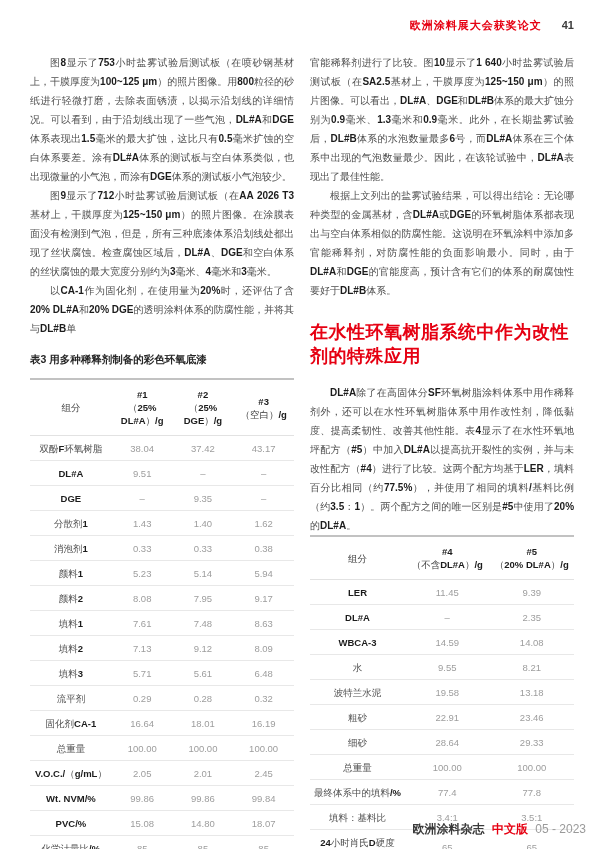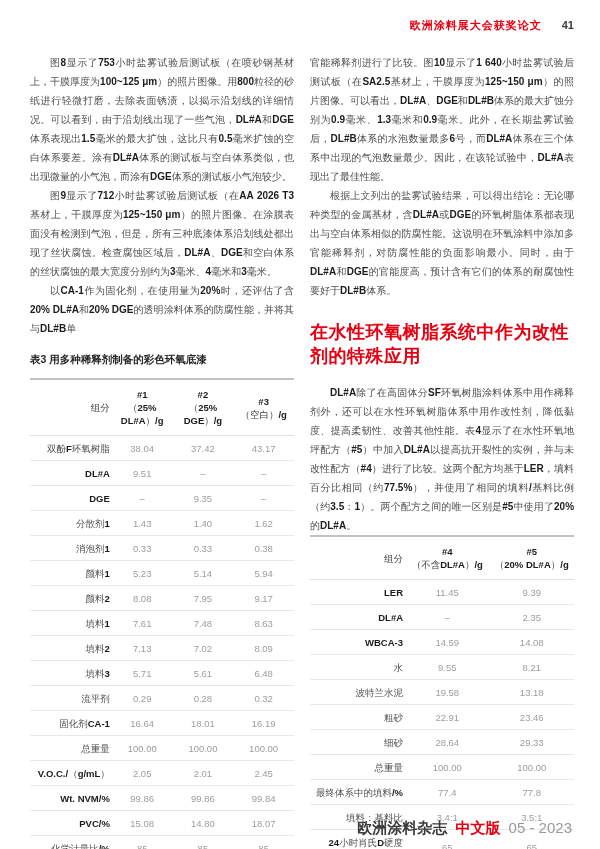--- a/index.html
+++ b/index.html
@@ -20,27 +20,27 @@
   .section { color:#e60012; font-size:18px; font-weight:bold; margin:20px 0 15px; letter-spacing:0.5px; }
   .tbl-title { font-weight:bold; font-size:10.5px; color:#262626; margin:15px 0 11px; }
   .tbl-title b { color:#262626; }
   table.data { width:100%; border-collapse:collapse;
     border-top:2px solid #c2c2c2; border-bottom:2px solid #c2c2c2; }
   table.data th { font-size:9.5px; font-weight:normal; color:#3f3f3f;
     line-height:13px; padding:8px 2px; border-bottom:1px solid #e2e2e2; vertical-align:middle; }
   table.data td { font-size:9.5px; line-height:11px; padding:6.5px 2px;
     border-bottom:1px solid #e8e8e8; vertical-align:middle; }
   table.data tbody tr:last-child td { border-bottom:none; }
-  th.lbl, td.lbl { text-align:right; }
+  th.lbl, td.lbl { text-align:center; }
   th.val, td.val { text-align:center; }
   td.lbl { color:#4e4e4e;margin-top:40px; }
   td.val { color:#9d9d9d; }
   table.t3 th.lbl { width:31%; }  table.t3 th.val { width:23%; }
   table.t4 th.lbl { width:36%; }  table.t4 th.val { width:32%; }
-  .footer { position:absolute; right:28px; bottom:11px; font-size:15px;padding-left:24px; }
+  .footer { position:absolute; right:14px; bottom:11px; font-size:12px;padding-left:24px; }
   .footer .journal { color:#3a3a3a; font-weight:bold; }
   .footer .edition { color:#e60012; font-weight:bold; margin-left:4px; }
   .footer .issue   { color:#9a9a9a; margin-left:4px; }
 </style>
 </head>
 <body>
 
 <div class="page">
 
   <div class="header">
@@ -109,21 +109,21 @@
             </tr>
             <tr>
               <td class="lbl">填料<b>1</b></td>
               <td class="val">7.61</td>
               <td class="val">7.48</td>
               <td class="val">8.63</td>
             </tr>
             <tr>
               <td class="lbl">填料<b>2</b></td>
               <td class="val">7.13</td>
-              <td class="val">7.02</td>
+              <td class="val">9.12</td>
               <td class="val">8.09</td>
             </tr>
             <tr>
               <td class="lbl">填料<b>3</b></td>
               <td class="val">5.71</td>
               <td class="val">5.61</td>
               <td class="val">6.48</td>
             </tr>
             <tr>
               <td class="lbl">流平剂</td>

